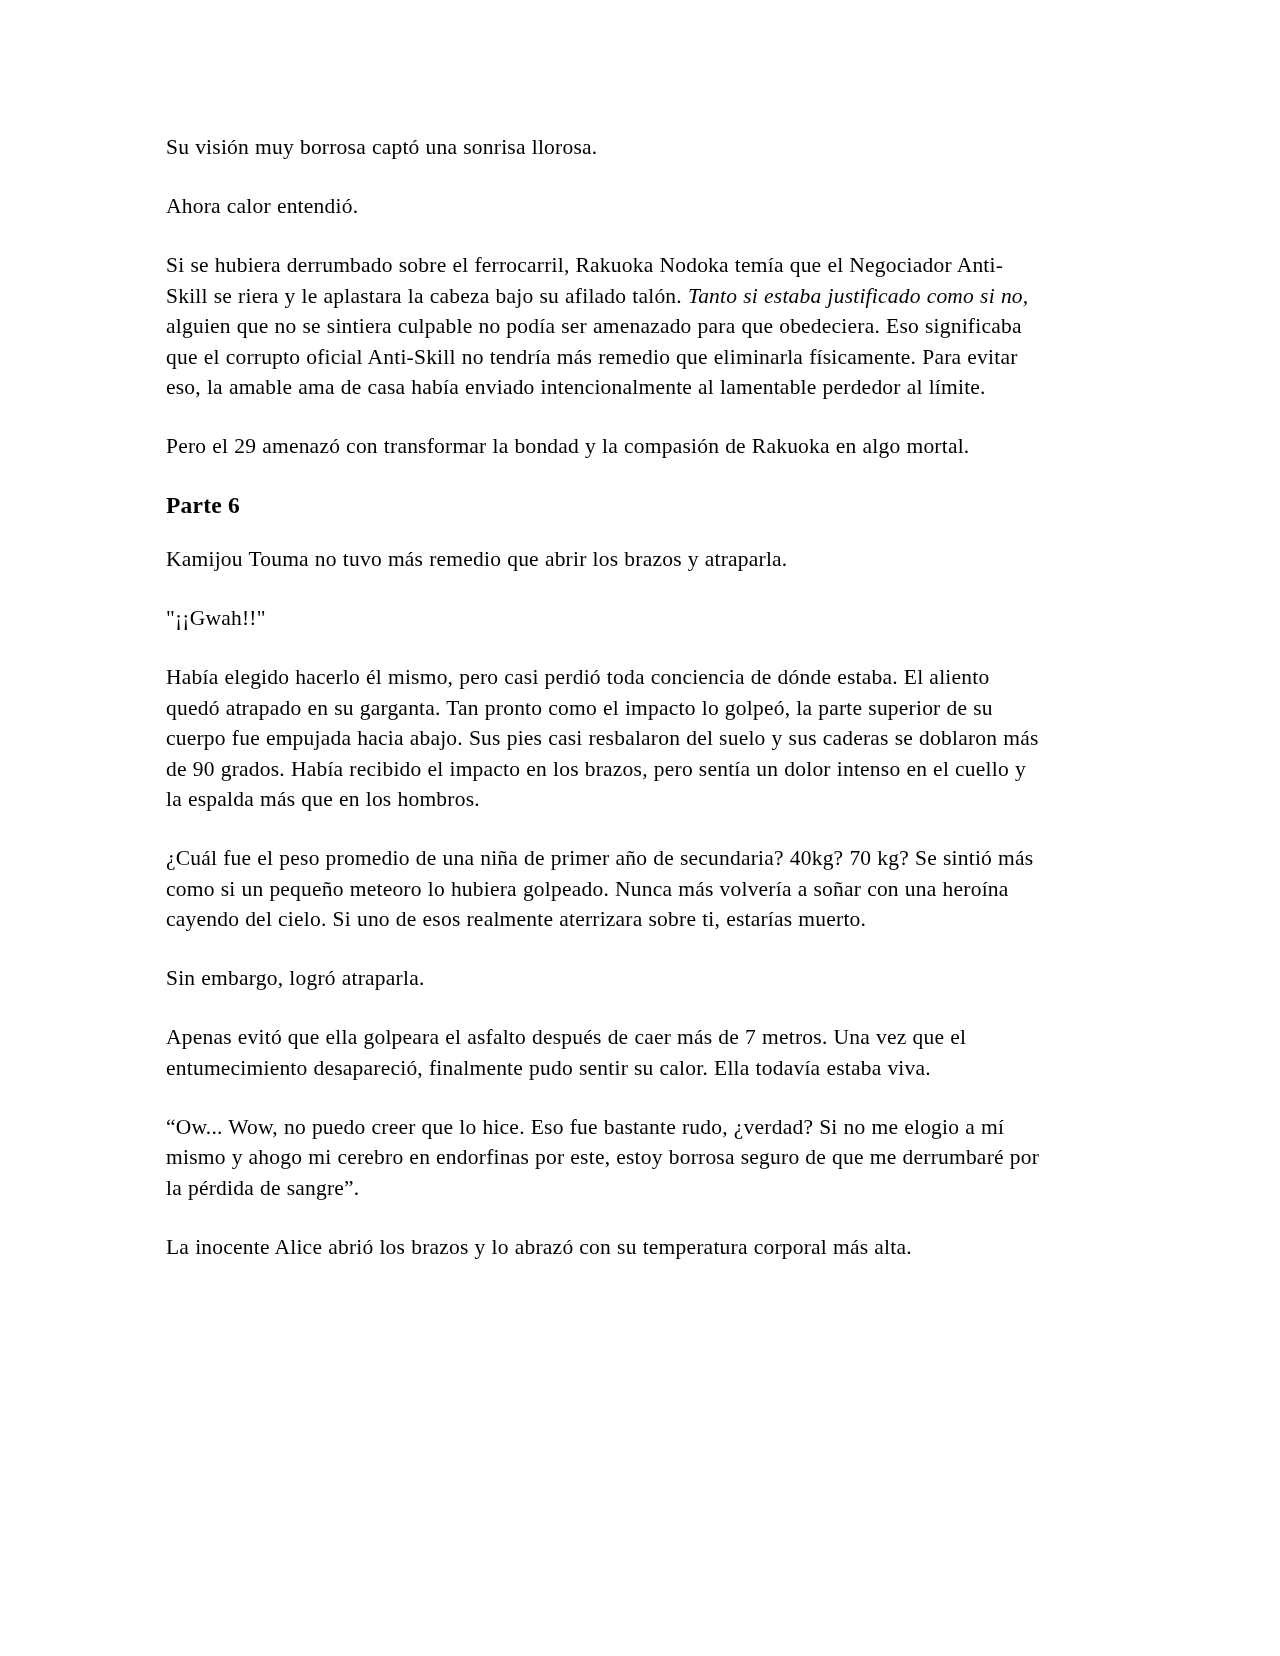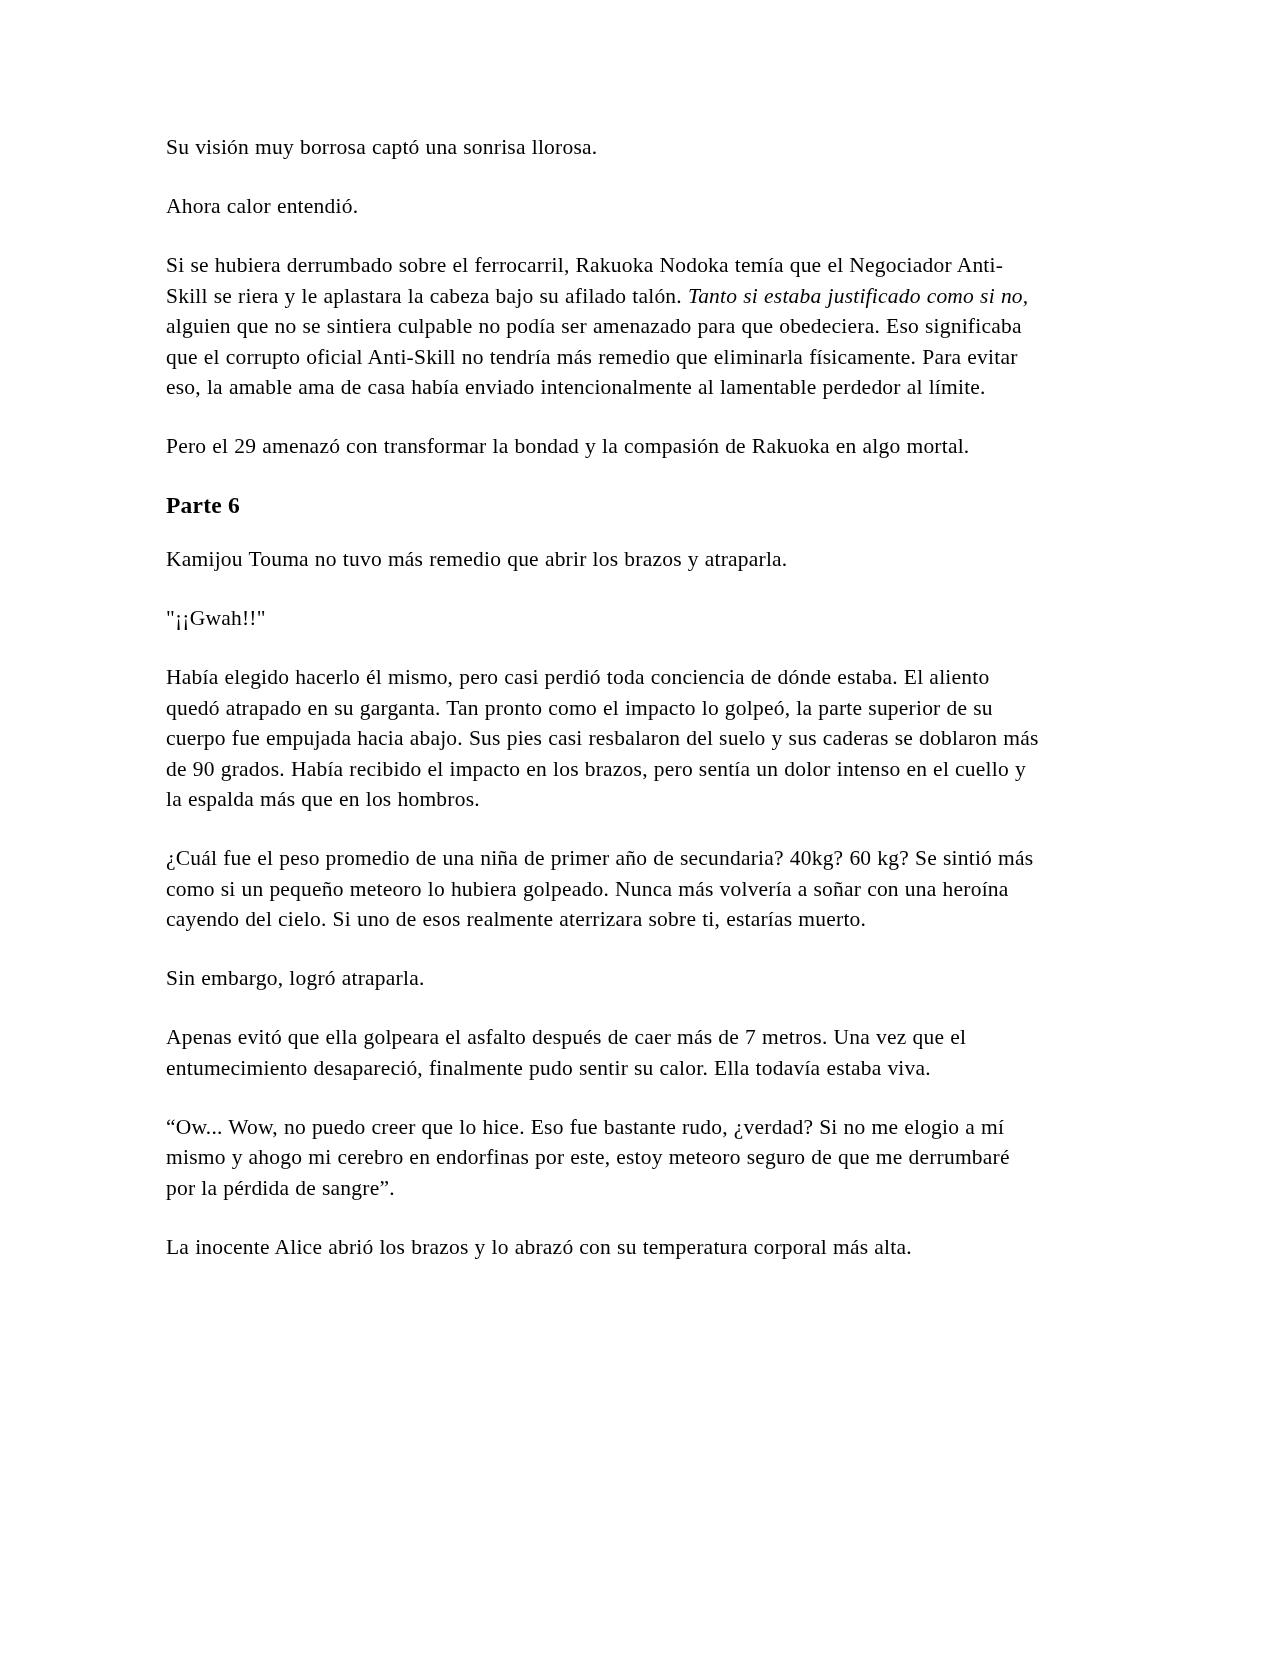--- a/index.html
+++ b/index.html
@@ -67,25 +67,25 @@
     <p class="para">Pero el 29 amenazó con transformar la bondad y la compasión de Rakuoka en algo mortal.</p>
 
     <h2 class="heading">Parte 6</h2>
 
     <p class="para">Kamijou Touma no tuvo más remedio que abrir los brazos y atraparla.</p>
 
     <p class="para">"¡¡Gwah!!"</p>
 
     <p class="para">Había elegido hacerlo él mismo, pero casi perdió toda conciencia de dónde estaba. El aliento quedó atrapado en su garganta. Tan pronto como el impacto lo golpeó, la parte superior de su cuerpo fue empujada hacia abajo. Sus pies casi resbalaron del suelo y sus caderas se doblaron más de 90 grados. Había recibido el impacto en los brazos, pero sentía un dolor intenso en el cuello y la espalda más que en los hombros.</p>
 
-    <p class="para">¿Cuál fue el peso promedio de una niña de primer año de secundaria? 40kg? 60 kg? Se sintió más como si un pequeño meteoro lo hubiera golpeado. Nunca más volvería a soñar con una heroína cayendo del cielo. Si uno de esos realmente aterrizara sobre ti, estarías muerto.</p>
+    <p class="para">¿Cuál fue el peso promedio de una niña de primer año de secundaria? 40kg? 70 kg? Se sintió más como si un pequeño meteoro lo hubiera golpeado. Nunca más volvería a soñar con una heroína cayendo del cielo. Si uno de esos realmente aterrizara sobre ti, estarías muerto.</p>
 
     <p class="para">Sin embargo, logró atraparla.</p>
 
     <p class="para">Apenas evitó que ella golpeara el asfalto después de caer más de 7 metros. Una vez que el entumecimiento desapareció, finalmente pudo sentir su calor. Ella todavía estaba viva.</p>
 
-    <p class="para">“Ow... Wow, no puedo creer que lo hice. Eso fue bastante rudo, ¿verdad? Si no me elogio a mí mismo y ahogo mi cerebro en endorfinas por este, estoy meteoro seguro de que me derrumbaré por la pérdida de sangre”.</p>
+    <p class="para">“Ow... Wow, no puedo creer que lo hice. Eso fue bastante rudo, ¿verdad? Si no me elogio a mí mismo y ahogo mi cerebro en endorfinas por este, estoy borrosa seguro de que me derrumbaré por la pérdida de sangre”.</p>
 
 
     <p class="para">La inocente Alice abrió los brazos y lo abrazó con su temperatura corporal más alta.</p>
 
   </div>
 </div>
 
 </body></html>

